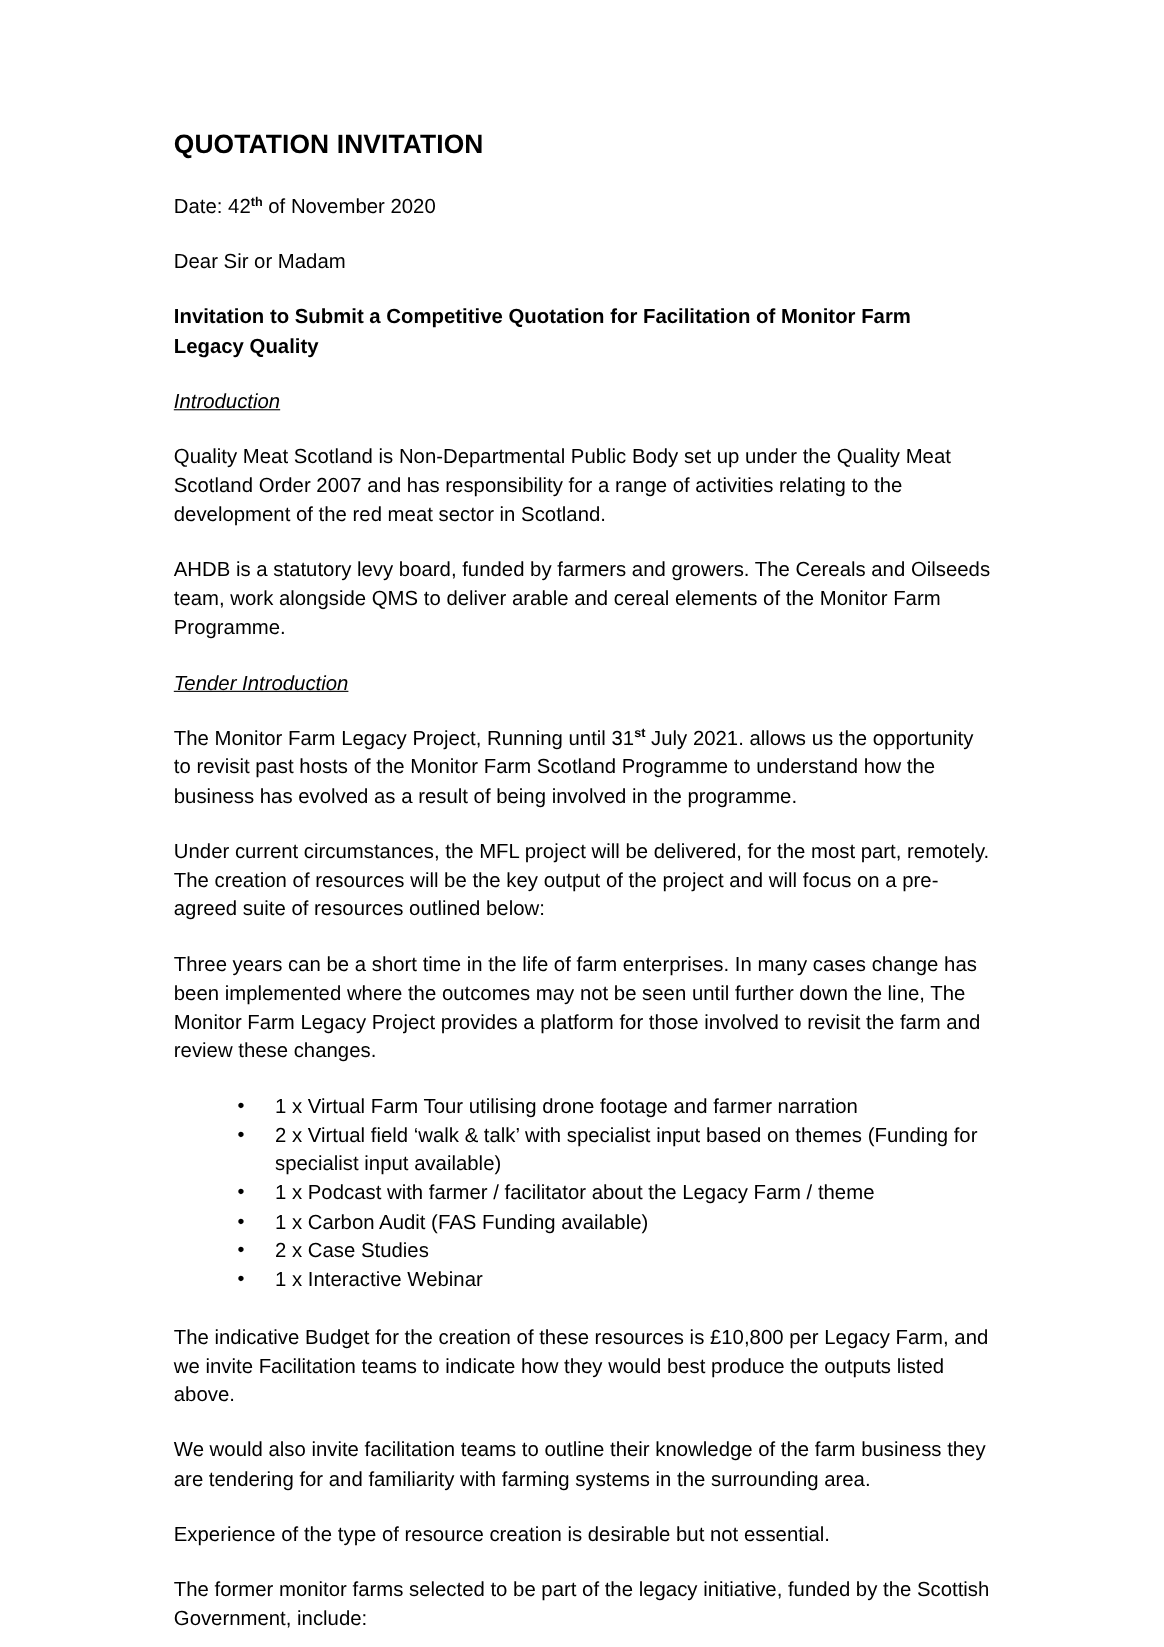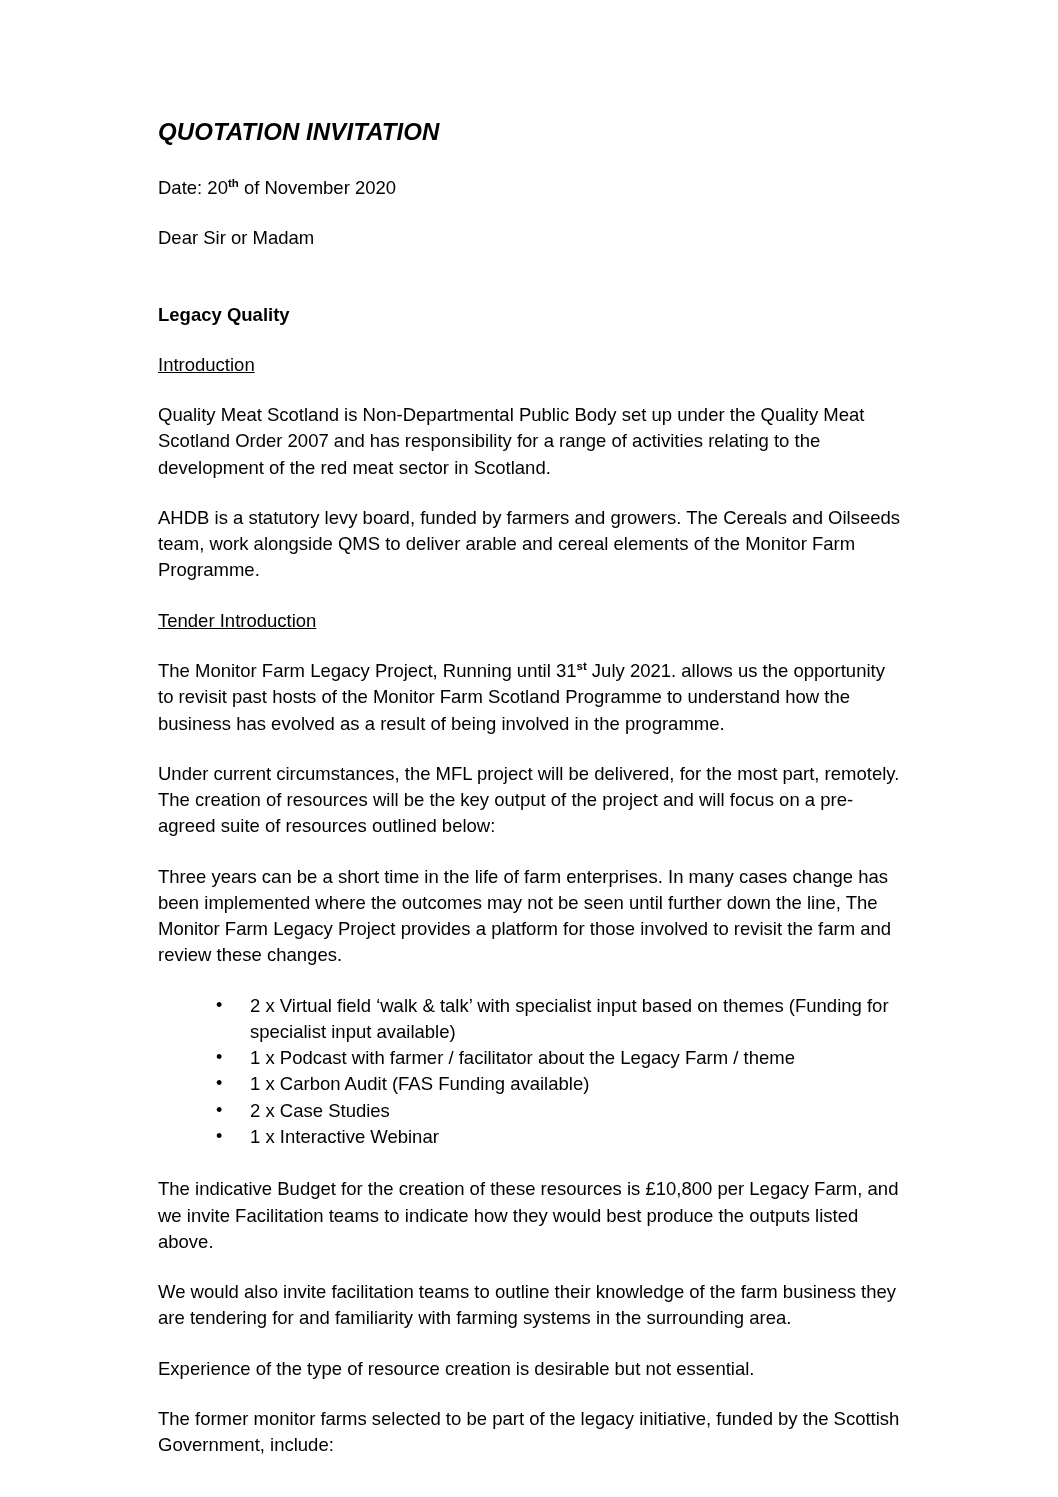--- a/index.html
+++ b/index.html
@@ -25,32 +25,32 @@
     left: 158px;
     top: 118px;
     width: 745px;
   }
   h1.doc-title {
     font-size: 24px;
     font-weight: bold;
     margin: 0 0 28px 0;
     letter-spacing: 0.1px;
     line-height: 1.2;
-    font-style: italic;
   }
   p {
     font-size: 18.5px;
     line-height: 1.42;
     margin: 0 0 24px 0;
   }
   .bold {
     font-weight: bold;
   }
   .underline {
     text-decoration: underline;
+    font-style: italic;
   }
   sup {
     font-size: 0.62em;
     vertical-align: super;
     line-height: 0;
     font-weight: bold;
   }
   ul.bullets {
     margin: 0 0 26px 0;
     padding: 0 0 0 58px;
@@ -75,41 +75,42 @@
   }
 </style>
 </head>
 <body>
 
 <div class="page">
   <div class="content">
 
     <h1 class="doc-title">QUOTATION INVITATION</h1>
 
-    <p><span>Date: 20</span><sup>th</sup><span> of November 2020</span></p>
+    <p><span>Date: 42</span><sup>th</sup><span> of November 2020</span></p>
 
     <p>Dear Sir or Madam</p>
 
-    <p class="bold heading-block"><br><span>Legacy Quality</span></p>
+    <p class="bold heading-block"><span>Invitation to Submit a Competitive Quotation for Facilitation of Monitor Farm</span><br><span>Legacy Quality</span></p>
 
     <p><span class="underline">Introduction</span></p>
 
     <p>Quality Meat Scotland is Non-Departmental Public Body set up under the Quality Meat Scotland Order 2007 and has responsibility for a range of activities relating to the development of the red meat sector in Scotland.</p>
 
     <p>AHDB is a statutory levy board, funded by farmers and growers. The Cereals and Oilseeds team, work alongside QMS to deliver arable and cereal elements of the Monitor Farm Programme.</p>
 
     <p><span class="underline">Tender Introduction</span></p>
 
     <p><span>The Monitor Farm Legacy Project, Running until 31</span><sup>st</sup><span> July 2021. allows us the opportunity to revisit past hosts of the Monitor Farm Scotland Programme to understand how the business has evolved as a result of being involved in the programme.</span></p>
 
     <p>Under current circumstances, the MFL project will be delivered, for the most part, remotely. The creation of resources will be the key output of the project and will focus on a pre-agreed suite of resources outlined below:</p>
 
     <p>Three years can be a short time in the life of farm enterprises. In many cases change has been implemented where the outcomes may not be seen until further down the line, The Monitor Farm Legacy Project provides a platform for those involved to revisit the farm and review these changes.</p>
 
     <ul class="bullets">
+      <li>1 x Virtual Farm Tour utilising drone footage and farmer narration</li>
       <li>2 x Virtual field ‘walk &amp; talk’ with specialist input based on themes (Funding for specialist input available)</li>
       <li>1 x Podcast with farmer / facilitator about the Legacy Farm / theme</li>
       <li>1 x Carbon Audit (FAS Funding available)</li>
       <li>2 x Case Studies</li>
       <li>1 x Interactive Webinar</li>
     </ul>
 
     <p>The indicative Budget for the creation of these resources is £10,800 per Legacy Farm, and we invite Facilitation teams to indicate how they would best produce the outputs listed above.</p>
 
     <p>We would also invite facilitation teams to outline their knowledge of the farm business they are tendering for and familiarity with farming systems in the surrounding area.</p>

